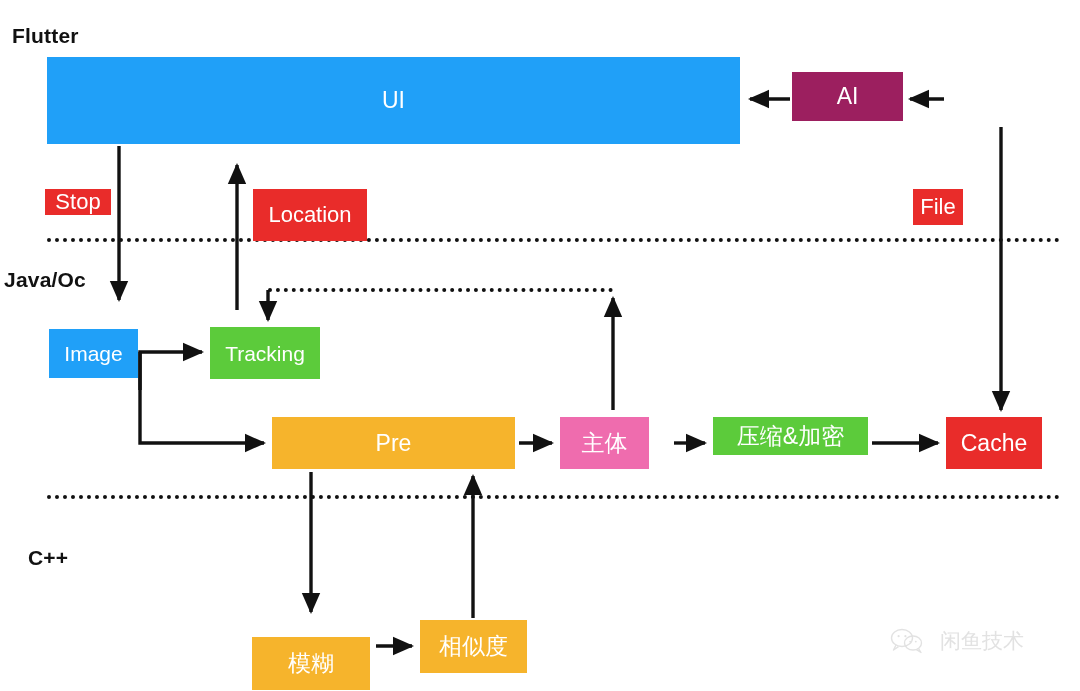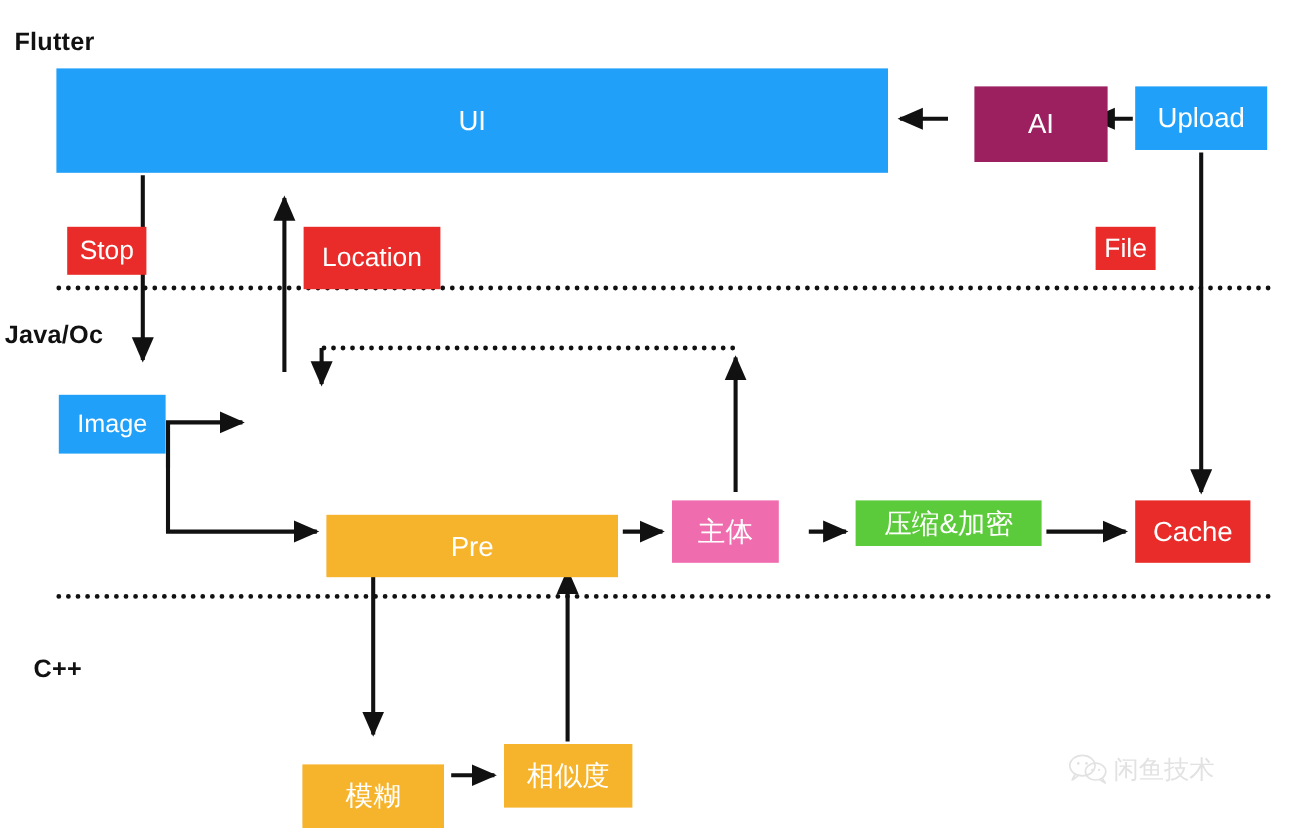--- a/index.html
+++ b/index.html
@@ -54,21 +54,21 @@
   svg.wires {
     position: absolute; left: 0; top: 0;
     width: 1080px; height: 691px;
     pointer-events: none;
   }
 
   .watermark {
     position: absolute;
     display: flex;
     align-items: center;
-    gap: 4px;
+    gap: 16px;
     color: #e2e2e2;
     font-size: 21px;
     white-space: nowrap;
     user-select: none;
   }
   .watermark svg { display: block; }
 </style>
 </head>
 <body>
 
@@ -118,34 +118,34 @@
       <path d="M311,472 L311,612"></path>
 
       <path d="M473,618 L473,476"></path>
 
       <path d="M376,646 L412,646"></path>
     </g>
   </svg>
 
   <div class="node c-blue" style="left:47px; top:57px; width:693px; height:87px;">UI</div>
 
-  <div class="node c-purple" style="left:812px; top:72px; width:111px; height:63px;">AI</div>
+  <div class="node c-purple" style="left:792px; top:72px; width:111px; height:49px;">AI</div>
 
-  <div class="node c-blue" style="left:946px; top:72px; width:110px; height:53px;">Upload</div>
 
-  <div class="node tag c-red" style="left:45px; top:189px; width:66px; height:40px;margin-left:11px;">Stop</div>
+  <div class="node tag c-red" style="left:45px; top:189px; width:66px; height:26px;">Stop</div>
 
   <div class="node tag c-red" style="left:253px; top:189px; width:114px; height:52px;">Location</div>
 
   <div class="node tag c-red" style="left:913px; top:189px; width:50px; height:36px;">File</div>
 
   <div class="node small c-blue" style="left:49px; top:329px; width:89px; height:49px;">Image</div>
 
+  <div class="node small c-green" style="left:210px; top:327px; width:110px; height:52px;">Tracking</div>
 
-  <div class="node c-orange" style="left:272px; top:417px; width:243px; height:52px;margin-top:12px;">Pre</div>
+  <div class="node c-orange" style="left:272px; top:417px; width:243px; height:52px;">Pre</div>
 
   <div class="node c-pink" style="left:560px; top:417px; width:89px; height:52px;">主体</div>
 
   <div class="node c-green" style="left:713px; top:417px; width:155px; height:38px;">压缩&amp;加密</div>
 
   <div class="node c-red" style="left:946px; top:417px; width:96px; height:52px;">Cache</div>
 
   <div class="node c-orange" style="left:252px; top:620px; width:118px; height:53px;margin-top:17px;">模糊</div>
 
   <div class="node c-orange" style="left:420px; top:620px; width:107px; height:53px;">相似度</div>

